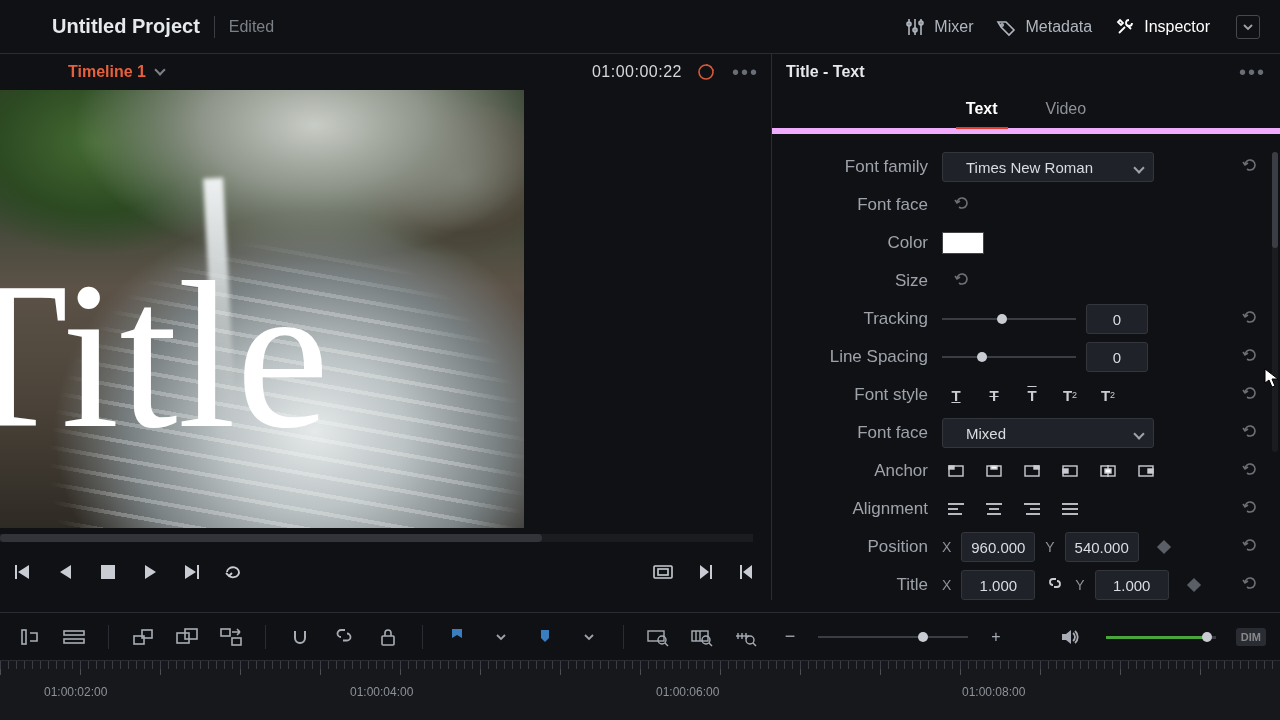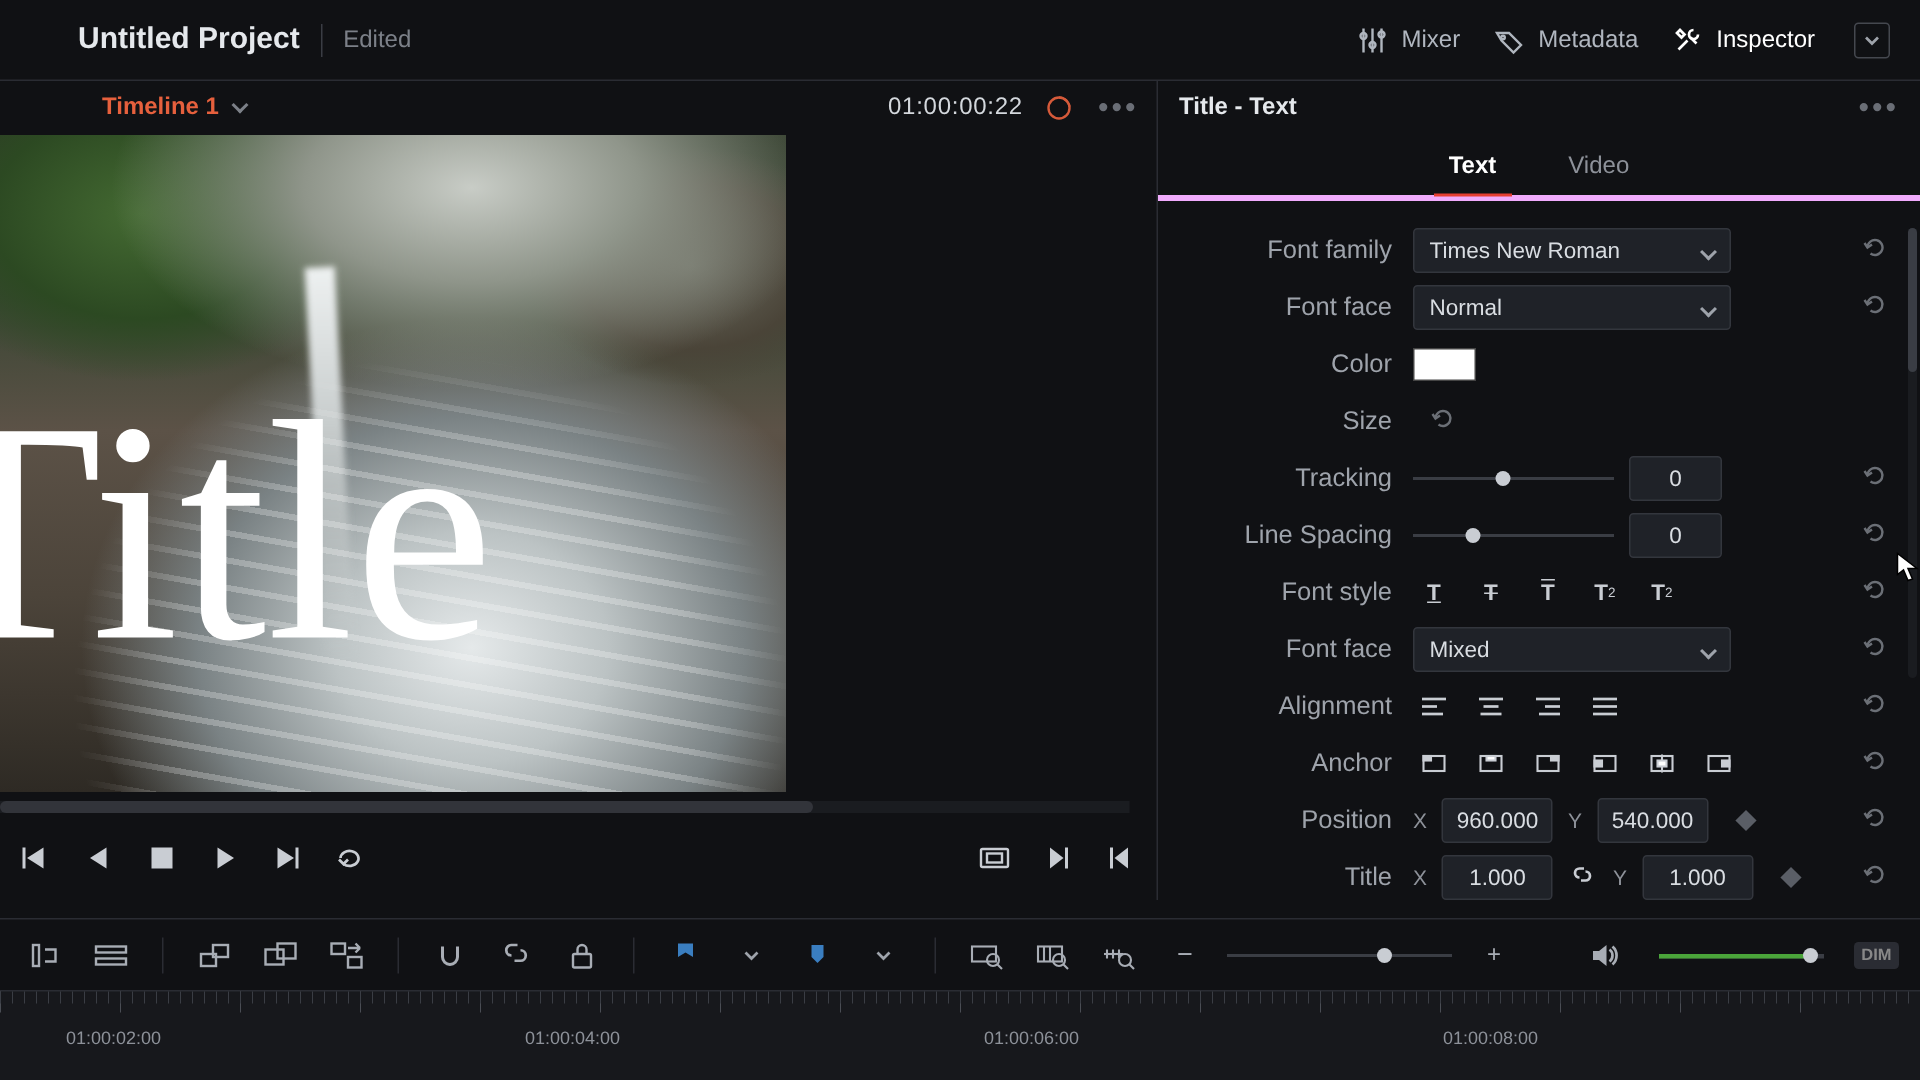--- a/index.html
+++ b/index.html
@@ -52,32 +52,32 @@
   .transport .btn { color:#c9cdd3; cursor:pointer; display:flex; align-items:center; justify-content:center; width:24px; height:24px;}
   .transport .spacer { flex:1; }
   .viewer-scroll { position:absolute; left:0; right:18px; bottom:58px; height:8px; }
   .viewer-scroll .track { position:absolute; inset:0; background:#1a1c20;}
   .viewer-scroll .thumb { position:absolute; left:0; top:0; height:100%; width:72%; background:#32343a; border-radius:4px;}
 
   
   .insp-header { height:36px; display:flex; align-items:center; padding:0 14px;}
   .insp-header .title { font-size:16px; font-weight:600; color:#e5e8ec;}
   .insp-header .ellipsis { margin-left:auto; color:#6a6e76; font-size:20px; letter-spacing:2px;}
-  .insp-tabs { height:44px; display:flex; align-items:flex-end; justify-content:center; gap:48px; border-bottom:4px solid #f0abfc;}
+  .insp-tabs { height:44px; display:flex; align-items:flex-end; justify-content:center; gap:48px; border-bottom:6px solid #f0abfc;}
   .insp-tab { font-size:16px; color:#8d9199; padding-bottom:10px; cursor:pointer; position:relative;}
   .insp-tab.active { color:#fff; font-weight:600;}
   .insp-tab.active::after { content:""; position:absolute; left:-10px; right:-10px; bottom:-1px; height:2px; background:#e53e30;}
 
   
   .props { flex:1; overflow:hidden; padding:14px 18px 0 0; position:relative;}
   .row { display:flex; align-items:center; height:38px; }
   .row .lbl { width:170px; text-align:right; font-size:17px; color:#9ea3ab; padding-right:14px;}
   .row .ctrl { flex:1; display:flex; align-items:center; gap:10px;}
   .row .reset { width:20px; margin-left:12px; color:#6b6f76; cursor:pointer;}
-  select, .select { appearance:none; background:#1f2228; border:1px solid #33363d; color:#d9dde2; font-size:15px; height:30px; border-radius:3px; padding:0 26px 0 10px; position:relative; cursor:pointer;}
+  select, .select { appearance:none; background:#1f2228; border:1px solid #33363d; color:#d9dde2; font-size:15px; height:30px; border-radius:3px; padding:0 26px 0 23px; position:relative; cursor:pointer;}
   .select { width:212px; display:flex; align-items:center;}
   .select::after { content:""; position:absolute; right:10px; top:11px; border:solid #9ea3ab; border-width:0 2px 2px 0; padding:3px; transform:rotate(45deg);}
   .swatch { width:42px; height:22px; background:#fff; border:1px solid #444; cursor:pointer;}
   .slider { flex:1; position:relative; height:20px; max-width:134px;}
   .slider .track { position:absolute; left:0; right:0; top:9px; height:2px; background:#3a3d44;}
   .slider .knob { position:absolute; top:5px; width:10px; height:10px; border-radius:50%; background:#c9cdd3; margin-left:-5px;}
   input.numbox { width:62px; height:30px; background:#1f2228; border:1px solid #33363d; color:#d9dde2; text-align:center; font-size:15px; border-radius:3px;}
   input.numbox.wide { width:74px;}
   .btnrow { display:flex; gap:14px;}
   .mini { width:28px; height:24px; display:flex; align-items:center; justify-content:center; color:#c9cdd3; cursor:pointer; font-size:15px;}
@@ -266,25 +266,20 @@
             </div>
           </div>
         <span class="reset"><svg width="16" height="16" fill="none" stroke="currentColor" stroke-width="1.6">
               <path d="M3 8 A5 5 0 1 1 5 12"></path>
               <polyline points="1,5 3,8 6,6"></polyline>
             </svg></span>
       </div>
 
       <div class="row">
         <span class="lbl">Font face</span>
-        <div class="ctrl">
-            <div class="select">
-              <span>Normal</span>
-            </div>
-          </div>
         <span class="reset"><svg width="16" height="16" fill="none" stroke="currentColor" stroke-width="1.6">
               <path d="M3 8 A5 5 0 1 1 5 12"></path>
               <polyline points="1,5 3,8 6,6"></polyline>
             </svg></span>
       </div>
 
       <div class="row">
         <span class="lbl">Color</span>
         <div class="ctrl">
             <div class="swatch"></div>
@@ -358,20 +353,67 @@
               <span>Mixed</span>
             </div>
           </div>
         <span class="reset"><svg width="16" height="16" fill="none" stroke="currentColor" stroke-width="1.6">
               <path d="M3 8 A5 5 0 1 1 5 12"></path>
               <polyline points="1,5 3,8 6,6"></polyline>
             </svg></span>
       </div>
 
       <div class="row">
+        <span class="lbl">Anchor</span>
+        <div class="ctrl btnrow">
+          <span class="mini">
+              <svg width="16" height="12" fill="none" stroke-width="1.4">
+                <rect x="1" y="1" width="14" height="10"></rect>
+                <rect x="1" y="1" width="5" height="3" fill="#c9cdd3"></rect>
+              </svg>
+            </span>
+          <span class="mini sel">
+              <svg width="16" height="12" fill="none" stroke-width="1.4">
+                <rect x="1" y="1" width="14" height="10"></rect>
+                <rect x="5" y="1" width="6" height="3" fill="#fff"></rect>
+              </svg>
+            </span>
+          <span class="mini">
+              <svg width="16" height="12" fill="none" stroke-width="1.4">
+                <rect x="1" y="1" width="14" height="10"></rect>
+                <rect x="10" y="1" width="5" height="3" fill="#c9cdd3"></rect>
+              </svg>
+            </span>
+          <span class="mini">
+              <svg width="16" height="12" fill="none" stroke-width="1.4">
+                <rect x="1" y="1" width="14" height="10"></rect>
+                <rect x="1" y="4" width="5" height="4" fill="#c9cdd3"></rect>
+              </svg>
+            </span>
+          <span class="mini sel">
+              <svg width="16" height="12" fill="none" stroke-width="1.4" stroke="#fff">
+                <rect x="1" y="1" width="14" height="10"></rect>
+                <line x1="8" y1="0" x2="8" y2="12"></line>
+                <rect x="5" y="4" width="6" height="4" fill="#fff"></rect>
+              </svg>
+            </span>
+          <span class="mini">
+              <svg width="16" height="12" fill="none" stroke-width="1.4">
+                <rect x="1" y="1" width="14" height="10"></rect>
+                <rect x="10" y="4" width="5" height="4" fill="#c9cdd3"></rect>
+              </svg>
+            </span>
+        </div>
+        <span class="reset"><svg width="16" height="16" fill="none" stroke="currentColor" stroke-width="1.6">
+              <path d="M3 8 A5 5 0 1 1 5 12"></path>
+              <polyline points="1,5 3,8 6,6"></polyline>
+            </svg></span>
+      </div>
+
+      <div class="row">
         <span class="lbl">Alignment</span>
         <div class="ctrl btnrow">
           <span class="mini sel">
               <svg width="18" height="14" stroke-width="1.8">
                 <line x1="1" y1="2" x2="17" y2="2"></line>
                 <line x1="1" y1="7" x2="11" y2="7"></line>
                 <line x1="1" y1="12" x2="15" y2="12"></line>
               </svg>
             </span>
           <span class="mini">
@@ -386,67 +428,20 @@
                 <line x1="1" y1="2" x2="17" y2="2"></line>
                 <line x1="7" y1="7" x2="17" y2="7"></line>
                 <line x1="3" y1="12" x2="17" y2="12"></line>
               </svg>
             </span>
           <span class="mini">
               <svg width="18" height="14" stroke-width="1.8">
                 <line x1="1" y1="2" x2="17" y2="2"></line>
                 <line x1="1" y1="7" x2="17" y2="7"></line>
                 <line x1="1" y1="12" x2="17" y2="12"></line>
-              </svg>
-            </span>
-        </div>
-        <span class="reset"><svg width="16" height="16" fill="none" stroke="currentColor" stroke-width="1.6">
-              <path d="M3 8 A5 5 0 1 1 5 12"></path>
-              <polyline points="1,5 3,8 6,6"></polyline>
-            </svg></span>
-      </div>
-
-      <div class="row">
-        <span class="lbl">Anchor</span>
-        <div class="ctrl btnrow">
-          <span class="mini">
-              <svg width="16" height="12" fill="none" stroke-width="1.4">
-                <rect x="1" y="1" width="14" height="10"></rect>
-                <rect x="1" y="1" width="5" height="3" fill="#c9cdd3"></rect>
-              </svg>
-            </span>
-          <span class="mini sel">
-              <svg width="16" height="12" fill="none" stroke-width="1.4">
-                <rect x="1" y="1" width="14" height="10"></rect>
-                <rect x="5" y="1" width="6" height="3" fill="#fff"></rect>
-              </svg>
-            </span>
-          <span class="mini">
-              <svg width="16" height="12" fill="none" stroke-width="1.4">
-                <rect x="1" y="1" width="14" height="10"></rect>
-                <rect x="10" y="1" width="5" height="3" fill="#c9cdd3"></rect>
-              </svg>
-            </span>
-          <span class="mini">
-              <svg width="16" height="12" fill="none" stroke-width="1.4">
-                <rect x="1" y="1" width="14" height="10"></rect>
-                <rect x="1" y="4" width="5" height="4" fill="#c9cdd3"></rect>
-              </svg>
-            </span>
-          <span class="mini sel">
-              <svg width="16" height="12" fill="none" stroke-width="1.4" stroke="#fff">
-                <rect x="1" y="1" width="14" height="10"></rect>
-                <line x1="8" y1="0" x2="8" y2="12"></line>
-                <rect x="5" y="4" width="6" height="4" fill="#fff"></rect>
-              </svg>
-            </span>
-          <span class="mini">
-              <svg width="16" height="12" fill="none" stroke-width="1.4">
-                <rect x="1" y="1" width="14" height="10"></rect>
-                <rect x="10" y="4" width="5" height="4" fill="#c9cdd3"></rect>
               </svg>
             </span>
         </div>
         <span class="reset"><svg width="16" height="16" fill="none" stroke="currentColor" stroke-width="1.6">
               <path d="M3 8 A5 5 0 1 1 5 12"></path>
               <polyline points="1,5 3,8 6,6"></polyline>
             </svg></span>
       </div>
 
       <div class="row">

